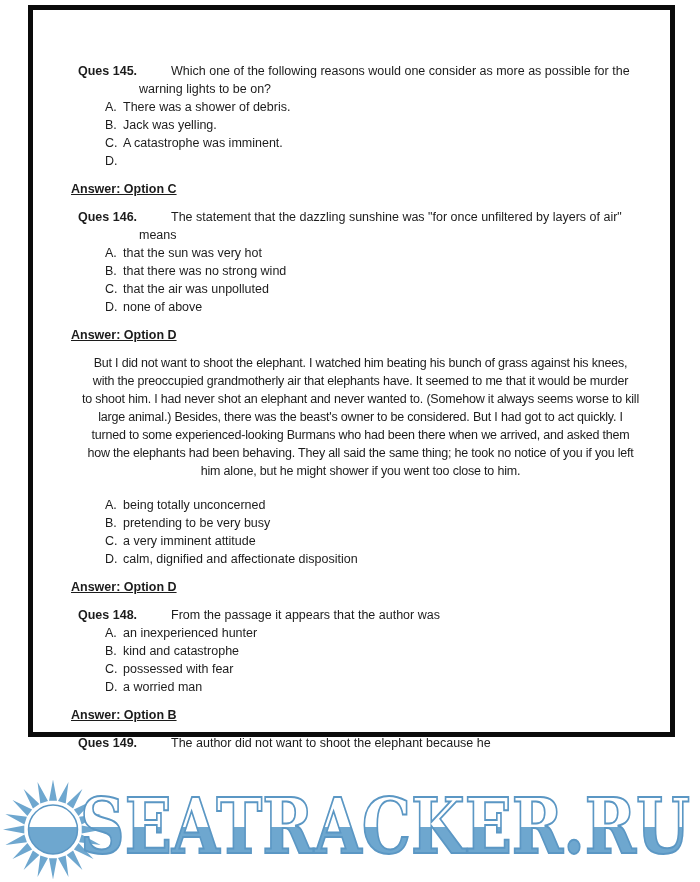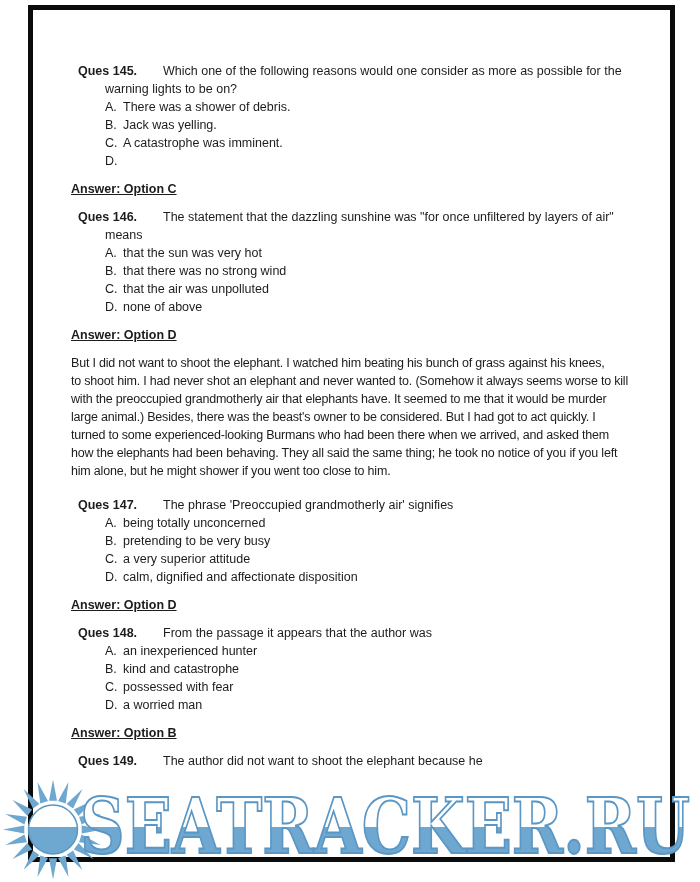--- a/index.html
+++ b/index.html
@@ -13,52 +13,52 @@
     height: 882px;
     overflow: hidden;
     font-family: "Liberation Sans", sans-serif;
     color: #1c1c1c;
   }
   .page {
     position: absolute;
     left: 28px;
     top: 5px;
     width: 647px;
-    height: 857px;
+    height: 732px;
     box-sizing: border-box;
     border: 5px solid #0b0b0b;
     background: #ffffff;
   }
   .content {
     padding: 52px 20px 0 38px;
     font-size: 12.5px;
     line-height: 18px;
   }
   .q-block { margin-bottom: 10px; }
   .q-head { display: flex; }
   .q-label {
     flex: 0 0 92px;
     box-sizing: border-box;
     padding-left: 7px;
     font-weight: bold;
     white-space: nowrap;
   }
-  .q-line1 { white-space: nowrap; }
-  .q-cont { margin-left: 34px; white-space: nowrap; }
+  .q-line1 { white-space: nowrap; margin-left: 8px; }
+  .q-cont { margin-left: 68px; white-space: nowrap; }
   .opt { display: flex; margin-left: 34px; }
   .opt-letter { flex: 0 0 18px; }
   .opt-text { white-space: nowrap; }
   .q-answer { font-weight: bold; margin-top: 10px; white-space: nowrap; text-decoration: underline; }
   .dir-block { margin-bottom: 9px; }
   .dir-heading {
     font-weight: bold;
     text-decoration: underline;
     white-space: nowrap;
   }
-  .passage-block { margin-bottom: 16px; }
+  .passage-block { margin-bottom: 16px; text-align: center; }
   .passage-line { white-space: nowrap; letter-spacing: -0.2px; }
   .watermark {
     position: absolute;
     left: 0;
     top: 776px;
     width: 700px;
     height: 106px;
     pointer-events: none;
   }
   .wm-text {
@@ -126,48 +126,44 @@
     <span class="opt-letter">D.</span>
     <span class="opt-text">none of above</span>
   </div>
 </div>
     <div class="q-answer">Answer: Option D</div>
   </div>
 
 
   <div class="passage-block">
         <div class="passage-line">But I did not want to shoot the elephant. I watched him beating his bunch of grass against his knees,</div>
+        <div class="passage-line">with the preoccupied grandmotherly air that elephants have. It seemed to me that it would be murder</div>
         <div class="passage-line">to shoot him. I had never shot an elephant and never wanted to. (Somehow it always seems worse to kill</div>
-        <div class="passage-line">with the preoccupied grandmotherly air that elephants have. It seemed to me that it would be murder</div>
         <div class="passage-line">large animal.) Besides, there was the beast's owner to be considered. But I had got to act quickly. I</div>
         <div class="passage-line">turned to some experienced-looking Burmans who had been there when we arrived, and asked them</div>
         <div class="passage-line">how the elephants had been behaving. They all said the same thing; he took no notice of you if you left</div>
         <div class="passage-line">him alone, but he might shower if you went too close to him.</div>
       </div>
 
   <div class="q-block">
-    <div class="q-head">
-      <span class="q-label">Ques 147.</span>
-      <span class="q-line1">The phrase 'Preoccupied grandmotherly air' signifies</span>
-    </div>
 
     <div>
   <div class="opt">
     <span class="opt-letter">A.</span>
     <span class="opt-text">being totally unconcerned</span>
   </div>
 
   <div class="opt">
     <span class="opt-letter">B.</span>
     <span class="opt-text">pretending to be very busy</span>
   </div>
 
   <div class="opt">
     <span class="opt-letter">C.</span>
-    <span class="opt-text">a very superior attitude</span>
+    <span class="opt-text">a very imminent attitude</span>
   </div>
 
   <div class="opt">
     <span class="opt-letter">D.</span>
     <span class="opt-text">calm, dignified and affectionate disposition</span>
   </div>
 </div>
     <div class="q-answer">Answer: Option D</div>
   </div>
 

